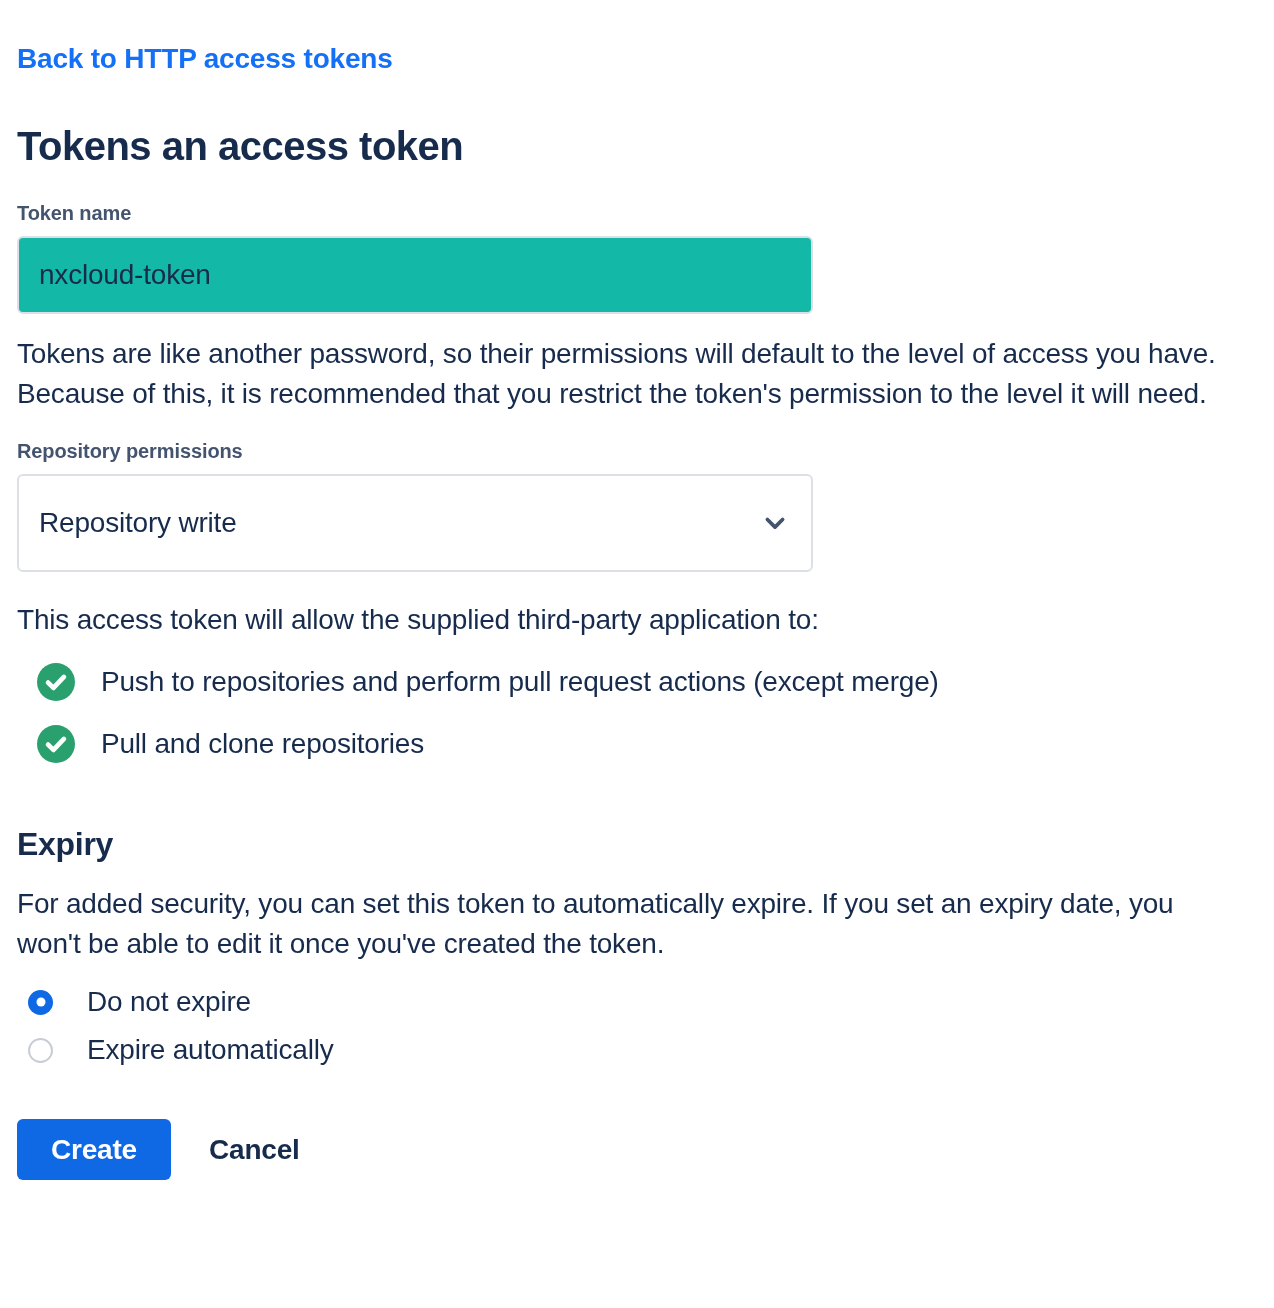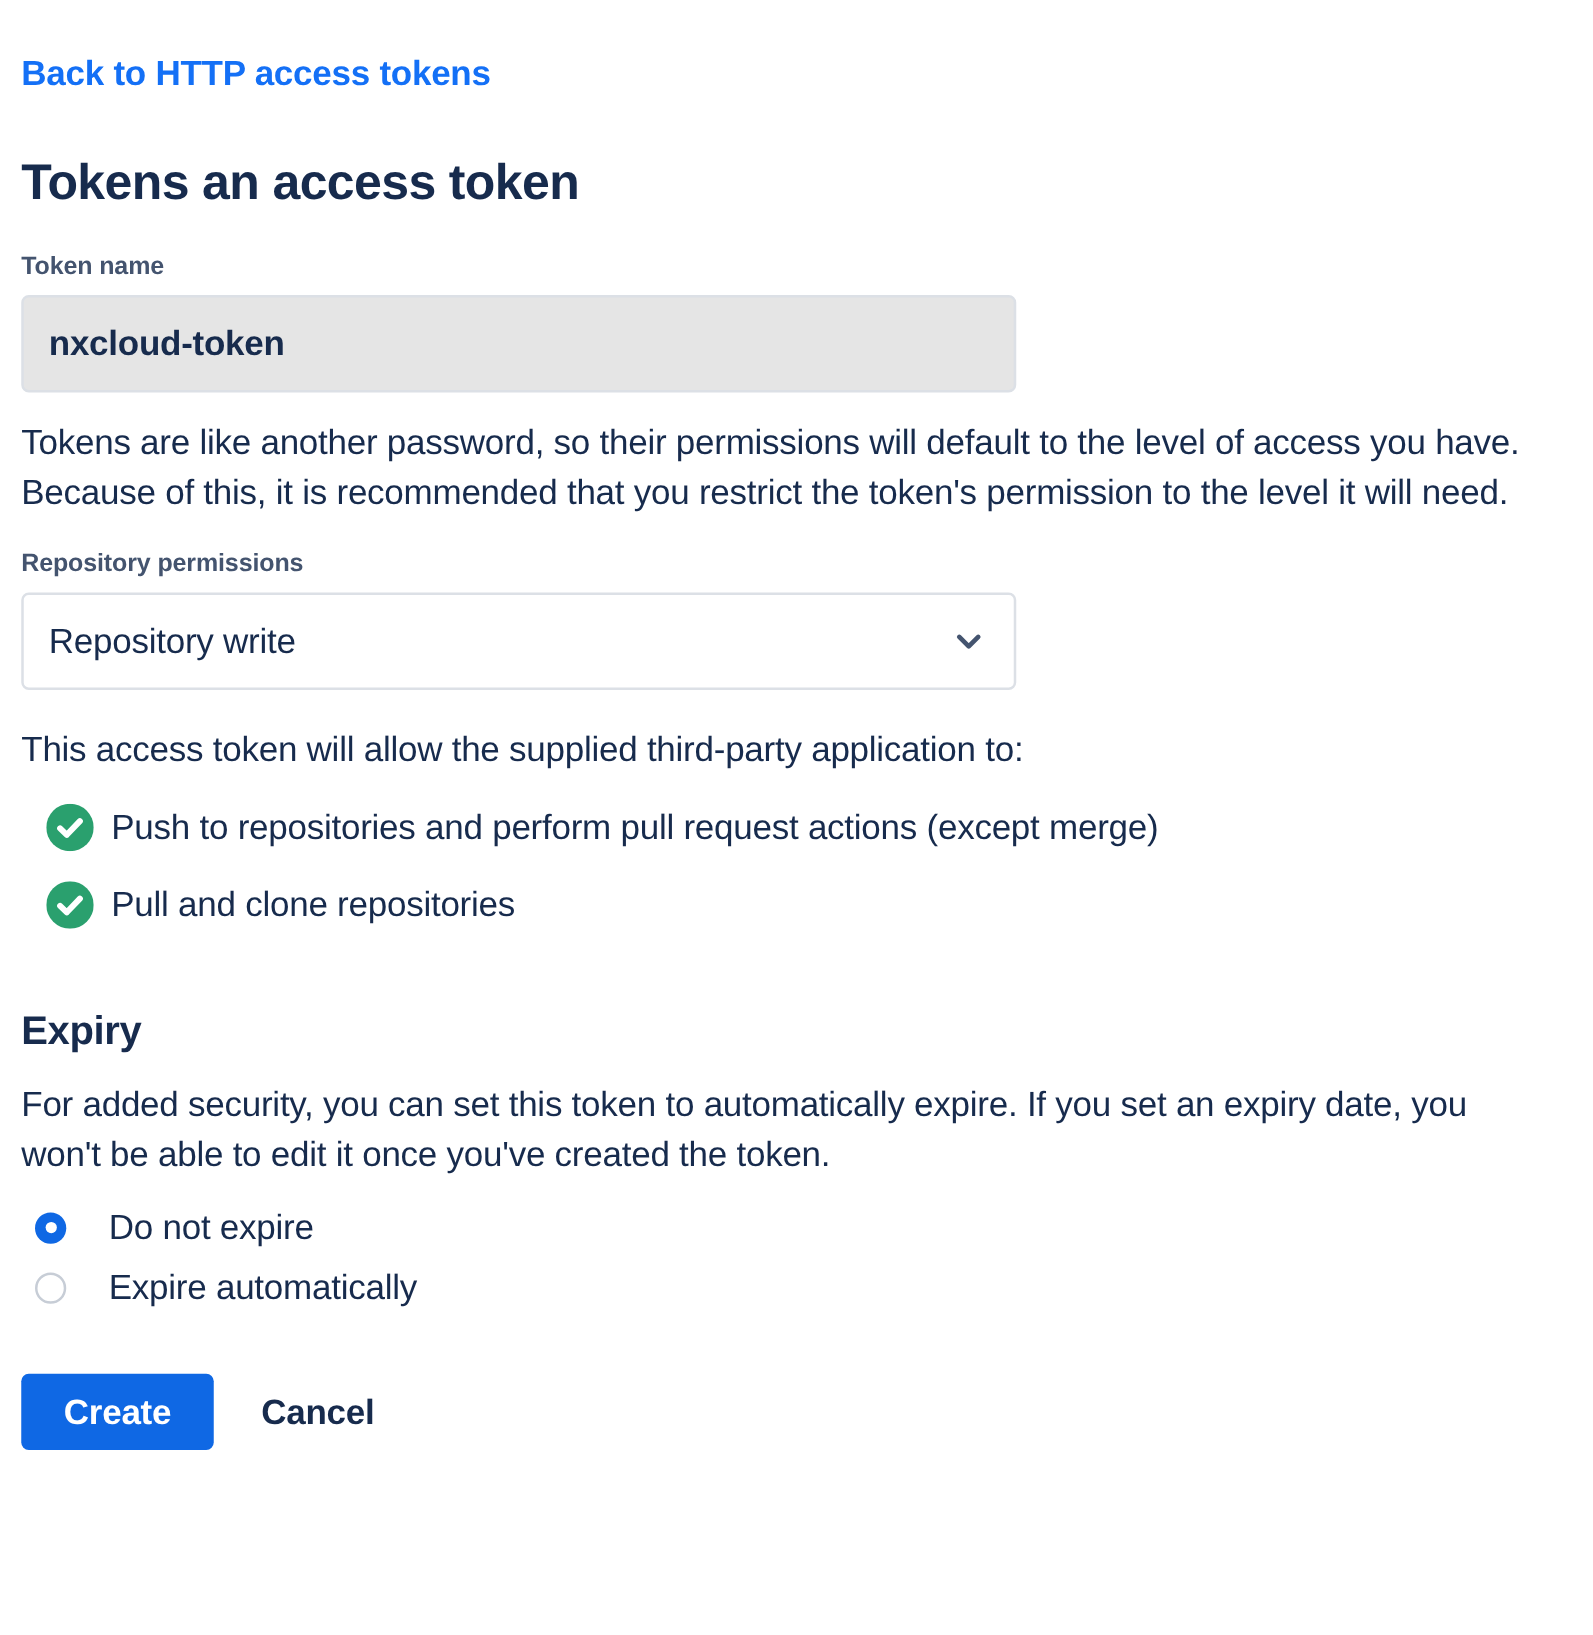--- a/index.html
+++ b/index.html
@@ -50,22 +50,21 @@
     width: 796px;
     height: 78px;
     border: 2px solid #DCE0E6;
     border-radius: 6px;
     padding: 0 20px;
     font-family: inherit;
     font-size: 28px;
     color: #172B4D;
     letter-spacing: -0.2px;
     outline: none;
-    background: #e5e5e5;
-    font-weight: bold;
+    background: #14b8a6;
   }
 
   h2.section-heading {
     font-size: 32px;
     line-height: 40px;
     font-weight: 700;
     letter-spacing: -0.3px;
     color: #172B4D;
   }
   .heading-permissions { margin-top: 50px; }
@@ -78,21 +77,21 @@
     line-height: 40px;
     color: #172B4D;
   }
 
   .repo-label { margin-top: 22px; }
 
   .select-box {
     position: relative;
     margin-top: 8px;
     width: 796px;
-    height: 78px;
+    height: 98px;
     border: 2px solid #DCE0E6;
     border-radius: 6px;
     background: #ffffff;
     display: flex;
     align-items: center;
     padding: 0 20px;
     cursor: pointer;
   }
   .select-box .select-value {
     font-size: 28px;
@@ -111,21 +110,21 @@
     margin-top: 28px;
     font-size: 28px;
     line-height: 40px;
     color: #172B4D;
   }
 
   ul.capability-list { list-style: none; margin-top: 18px; }
   ul.capability-list li {
     display: flex;
     align-items: center;
-    gap: 14px;
+    gap: 26px;
     height: 48px;
     margin-bottom: 14px;
     padding-left: 20px;
   }
   .check-circle { width: 38px; height: 38px; flex: 0 0 38px; }
   .capability-text { font-size: 28px; line-height: 40px; color: #172B4D; }
 
   .radio-group { margin-top: 18px; }
   .radio-row {
     display: flex;

